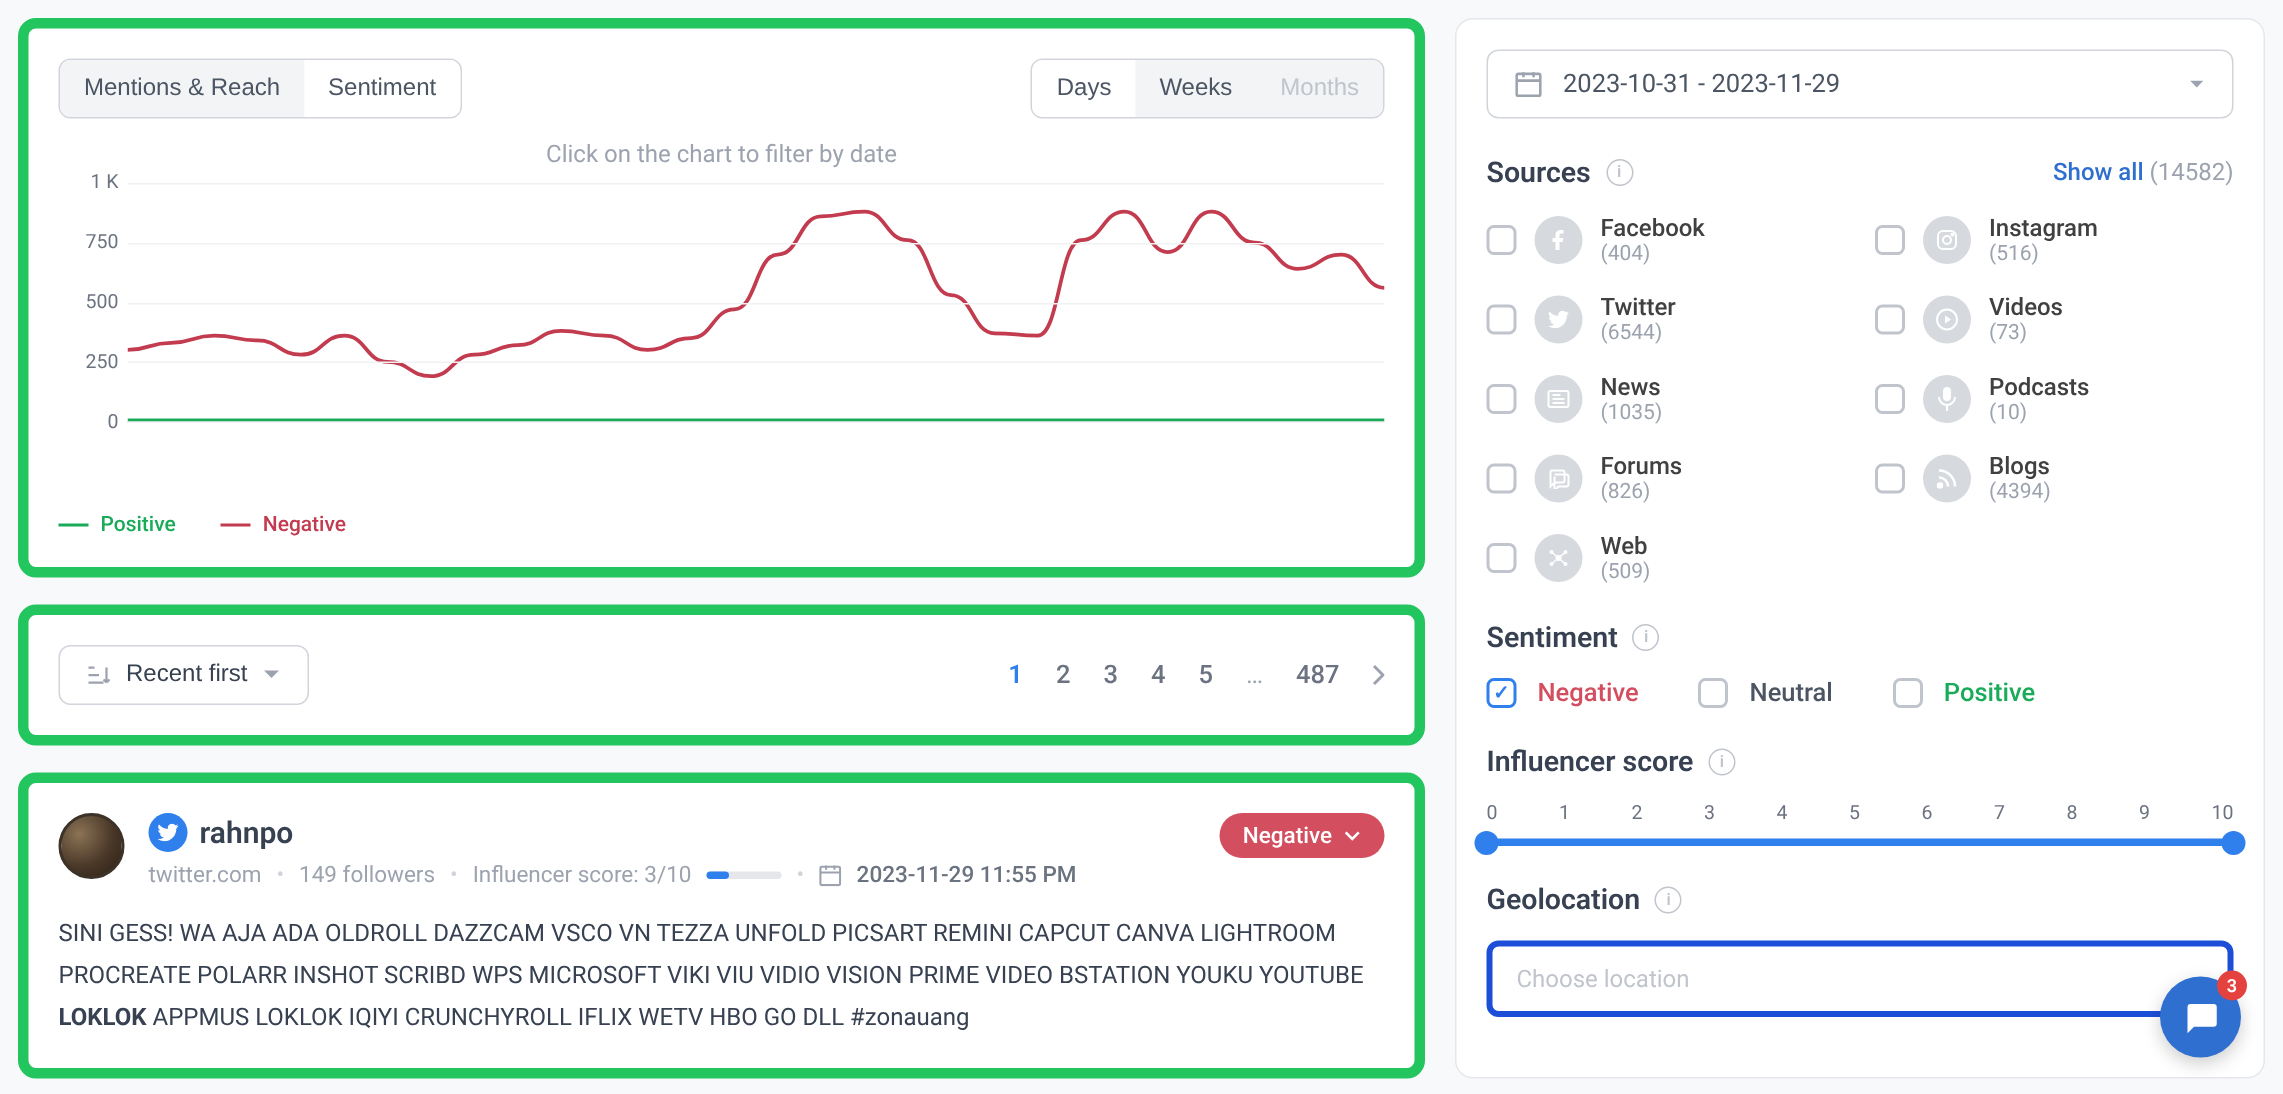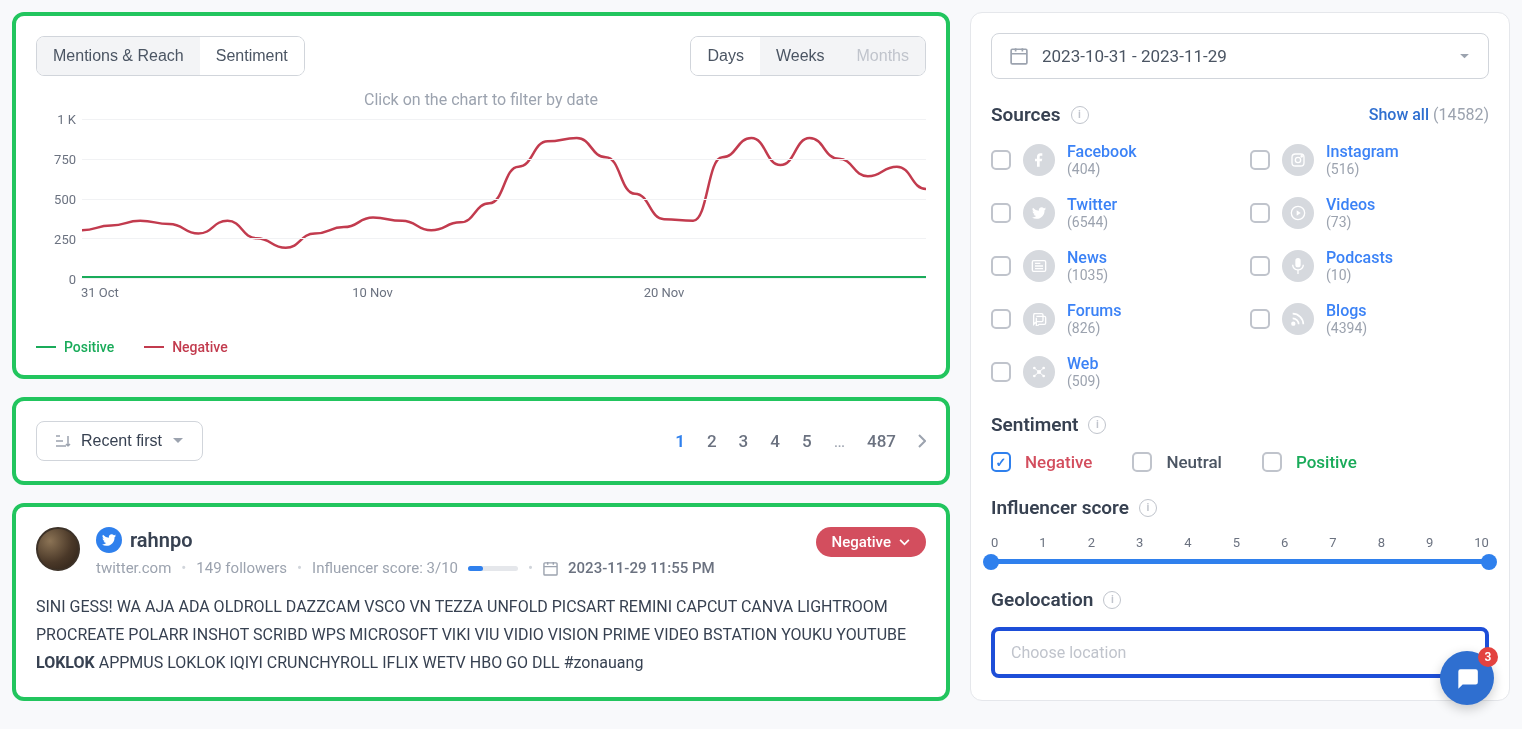--- a/index.html
+++ b/index.html
@@ -5,21 +5,21 @@
 * { box-sizing: border-box; margin: 0; padding: 0; }
 body {
   font-family: -apple-system, BlinkMacSystemFont, "Segoe UI", Roboto, Helvetica, Arial, sans-serif;
   background: #f8f9fb;
   color: #333;
   font-size: 14px;
 }
 .container { display: flex; gap: 20px; padding: 12px; }
 .left-col { flex: 1; min-width: 0; }
 .right-col { width: 540px; background: #fff; border: 1px solid #e5e7eb; border-radius: 12px; padding: 20px; }
-.card { background: #fff; border: 4px solid #22c55e; border-radius: 12px; padding: 20px; margin-bottom: 18px; }
+.card { background: #fff; border: 7px solid #22c55e; border-radius: 12px; padding: 20px; margin-bottom: 18px; }
 .chart-header { display: flex; justify-content: space-between; align-items: center; margin-bottom: 14px; }
 .tab-group { display: inline-flex; border: 1px solid #d1d5db; border-radius: 8px; overflow: hidden; }
 .tab-btn { padding: 10px 16px; background: #f3f4f6; border: none; font-size: 16px; color: #4b5563; cursor: pointer; font-weight: 500; }
 .tab-btn.active { background: #fff; }
 .tab-btn.disabled { color: #c0c4cc; cursor: default; }
 .chart-subtitle { text-align: center; color: #9ca3af; font-size: 16px; margin-bottom: 10px; }
 .chart-wrap { position: relative; height: 200px; padding-left: 45px; }
 .y-axis { position: absolute; left: 0; top: 0; height: 160px; width: 40px; }
 .y-tick { position: absolute; right: 0; font-size: 13px; color: #6b7280; transform: translateY(-50%); }
 .plot { position: relative; height: 160px; border-left: 1px solid transparent; border-bottom: 1px solid #e5e7eb; }
@@ -55,21 +55,21 @@
 .info-icon { width: 18px; height: 18px; border: 1.5px solid #c0c4cc; border-radius: 50%; display: flex; align-items: center; justify-content: center; font-size: 11px; color: #c0c4cc; font-weight: 600; }
 .show-all { margin-left: auto; font-size: 16px; }
 .show-all .link { color: #2f6fd0; font-weight: 500; cursor: pointer; }
 .show-all .count { color: #9ca3af; }
 .sources-grid { display: grid; grid-template-columns: 1fr 1fr; gap: 18px 20px; }
 .source-item { display: flex; align-items: center; gap: 12px; }
 .chk { width: 20px; height: 20px; border: 2px solid #c0c4cc; border-radius: 5px; cursor: pointer; flex-shrink: 0; display: flex; align-items: center; justify-content: center; }
 .chk.checked { border-color: #2f80ed; }
 .chk.checked::after { content: "✓"; color: #2f80ed; font-size: 13px; font-weight: bold; }
 .src-icon { width: 32px; height: 32px; border-radius: 50%; background: #d6d9de; display: flex; align-items: center; justify-content: center; color: #fff; flex-shrink: 0; }
-.src-text .name { font-size: 16px; color: #3b82f6; font-weight: 500; }
+.src-text .name { font-size: 16px; color: #404040; font-weight: 500; }
 .src-text .cnt { font-size: 14px; color: #9ca3af; }
 .sentiment-row { display: flex; gap: 40px; margin-top: 6px; }
 .sent-item { display: flex; align-items: center; gap: 14px; font-size: 17px; font-weight: 500; }
 .slider-wrap { position: relative; margin-top: 10px; padding-top: 24px; }
 .slider-labels { display: flex; justify-content: space-between; position: absolute; top: 0; left: 0; right: 0; font-size: 13px; color: #6b7280; }
 .slider-track { height: 5px; background: #2f80ed; border-radius: 3px; position: relative; }
 .slider-thumb { position: absolute; top: 50%; width: 16px; height: 16px; background: #2f80ed; border-radius: 50%; transform: translate(-50%, -50%); cursor: pointer; }
 .geo-select { margin-top: 10px; padding: 12px 16px; border: 4px solid #1d4ed8; border-radius: 8px; color: #c0c4cc; font-size: 16px; }
 .chat-fab { position: fixed; right: 28px; bottom: 24px; width: 54px; height: 54px; border-radius: 50%; background: #2f6fd0; display: flex; align-items: center; justify-content: center; color: #fff; cursor: pointer; box-shadow: 0 4px 12px rgba(0,0,0,.2); }
 .chat-badge { position: absolute; top: -4px; right: -4px; background: #e3423f; color: #fff; font-size: 12px; font-weight: 600; width: 20px; height: 20px; border-radius: 50%; display: flex; align-items: center; justify-content: center; }
@@ -106,25 +106,20 @@
         <div class="plot" id="plot">
           <svg id="chart-svg" viewBox="0 0 800 160" preserveAspectRatio="none" style="position:absolute;inset:0;width:100%;height:100%">
               <path d="M 0 159.2 C 13.793103448275861 159.2 13.793103448275861 159.2 27.586206896551722 159.2 C 41.37931034482759 159.2 41.37931034482759 159.2 55.172413793103445 159.2 C 68.9655172413793 159.2 68.9655172413793 159.2 82.75862068965517 159.2 C 96.55172413793103 159.2 96.55172413793103 159.2 110.34482758620689 159.2 C 124.13793103448276 159.2 124.13793103448276 159.2 137.93103448275863 159.2 C 151.72413793103448 159.2 151.72413793103448 159.2 165.51724137931035 159.2 C 179.31034482758622 159.2 179.31034482758622 159.2 193.10344827586206 159.2 C 206.8965517241379 159.2 206.8965517241379 159.2 220.68965517241378 159.2 C 234.48275862068965 159.2 234.48275862068965 159.2 248.27586206896552 159.2 C 262.0689655172414 159.2 262.0689655172414 159.2 275.86206896551727 159.2 C 289.65517241379314 159.2 289.65517241379314 159.2 303.44827586206895 159.2 C 317.2413793103448 159.2 317.2413793103448 159.2 331.0344827586207 159.2 C 344.82758620689657 159.2 344.82758620689657 159.2 358.62068965517244 159.2 C 372.41379310344826 159.2 372.41379310344826 159.2 386.2068965517241 159.2 C 400 159.2 400 159.2 413.7931034482759 159.2 C 427.58620689655174 159.2 427.58620689655174 159.2 441.37931034482756 159.2 C 455.1724137931034 159.2 455.1724137931034 159.2 468.96551724137925 159.2 C 482.7586206896551 159.2 482.7586206896551 159.2 496.55172413793105 159.2 C 510.3448275862069 159.2 510.3448275862069 159.2 524.1379310344828 159.2 C 537.9310344827586 159.2 537.9310344827586 159.2 551.7241379310345 159.2 C 565.5172413793103 159.2 565.5172413793103 159.2 579.3103448275862 159.2 C 593.1034482758621 159.2 593.1034482758621 159.2 606.8965517241379 159.2 C 620.6896551724137 159.2 620.6896551724137 159.2 634.4827586206897 159.2 C 648.2758620689656 159.2 648.2758620689656 159.2 662.0689655172414 159.2 C 675.8620689655172 159.2 675.8620689655172 159.2 689.655172413793 159.2 C 703.448275862069 159.2 703.448275862069 159.2 717.2413793103449 159.2 C 731.0344827586207 159.2 731.0344827586207 159.2 744.8275862068965 159.2 C 758.6206896551723 159.2 758.6206896551723 159.2 772.4137931034483 159.2 C 786.2068965517242 159.2 786.2068965517242 159.2 800 159.2" fill="none" stroke="#1aab5a" stroke-width="2.5" vector-effect="non-scaling-stroke"></path>
               <path d="M 0 112 C 13.793103448275861 112 13.793103448275861 107.19999999999999 27.586206896551722 107.19999999999999 C 41.37931034482759 107.19999999999999 41.37931034482759 102.4 55.172413793103445 102.4 C 68.9655172413793 102.4 68.9655172413793 105.6 82.75862068965517 105.6 C 96.55172413793103 105.6 96.55172413793103 115.19999999999999 110.34482758620689 115.19999999999999 C 124.13793103448276 115.19999999999999 124.13793103448276 102.4 137.93103448275863 102.4 C 151.72413793103448 102.4 151.72413793103448 120 165.51724137931035 120 C 179.31034482758622 120 179.31034482758622 129.6 193.10344827586206 129.6 C 206.8965517241379 129.6 206.8965517241379 115.19999999999999 220.68965517241378 115.19999999999999 C 234.48275862068965 115.19999999999999 234.48275862068965 108.8 248.27586206896552 108.8 C 262.0689655172414 108.8 262.0689655172414 99.2 275.86206896551727 99.2 C 289.65517241379314 99.2 289.65517241379314 102.4 303.44827586206895 102.4 C 317.2413793103448 102.4 317.2413793103448 112 331.0344827586207 112 C 344.82758620689657 112 344.82758620689657 104 358.62068965517244 104 C 372.41379310344826 104 372.41379310344826 84.80000000000001 386.2068965517241 84.80000000000001 C 400 84.80000000000001 400 48 413.7931034482759 48 C 427.58620689655174 48 427.58620689655174 22.400000000000006 441.37931034482756 22.400000000000006 C 455.1724137931034 22.400000000000006 455.1724137931034 19.19999999999999 468.96551724137925 19.19999999999999 C 482.7586206896551 19.19999999999999 482.7586206896551 38.400000000000006 496.55172413793105 38.400000000000006 C 510.3448275862069 38.400000000000006 510.3448275862069 75.19999999999999 524.1379310344828 75.19999999999999 C 537.9310344827586 75.19999999999999 537.9310344827586 100.8 551.7241379310345 100.8 C 565.5172413793103 100.8 565.5172413793103 102.4 579.3103448275862 102.4 C 593.1034482758621 102.4 593.1034482758621 38.400000000000006 606.8965517241379 38.400000000000006 C 620.6896551724137 38.400000000000006 620.6896551724137 19.19999999999999 634.4827586206897 19.19999999999999 C 648.2758620689656 19.19999999999999 648.2758620689656 46.400000000000006 662.0689655172414 46.400000000000006 C 675.8620689655172 46.400000000000006 675.8620689655172 19.19999999999999 689.655172413793 19.19999999999999 C 703.448275862069 19.19999999999999 703.448275862069 40 717.2413793103449 40 C 731.0344827586207 40 731.0344827586207 57.599999999999994 744.8275862068965 57.599999999999994 C 758.6206896551723 57.599999999999994 758.6206896551723 48 772.4137931034483 48 C 786.2068965517242 48 786.2068965517242 70.39999999999999 800 70.39999999999999" fill="none" stroke="#c23b4e" stroke-width="2.5" vector-effect="non-scaling-stroke"></path>
             </svg>
         <div class="grid-h" style="top: 100%;"></div>
             <div class="grid-h" style="top: 75%;"></div>
             <div class="grid-h" style="top: 50%;"></div>
             <div class="grid-h" style="top: 25%;"></div>
             <div class="grid-h" style="top: 0%;"></div>
-          </div>
-        <div class="x-axis" id="x-axis">
-            <span class="x-tick" style="left: 0%; transform: translateX(0px);">31 Oct</span>
-            <span class="x-tick" style="left: 34.5%;">10 Nov</span>
-            <span class="x-tick" style="left: 69%;">20 Nov</span>
           </div>
       </div>
 
       <div class="legend">
         <div class="legend-item">
           <span class="legend-line" style="border-color:#1aab5a"></span>
           <span style="color:#1aab5a">Positive</span>
         </div>
         <div class="legend-item">
           <span class="legend-line" style="border-color:#c23b4e"></span>

